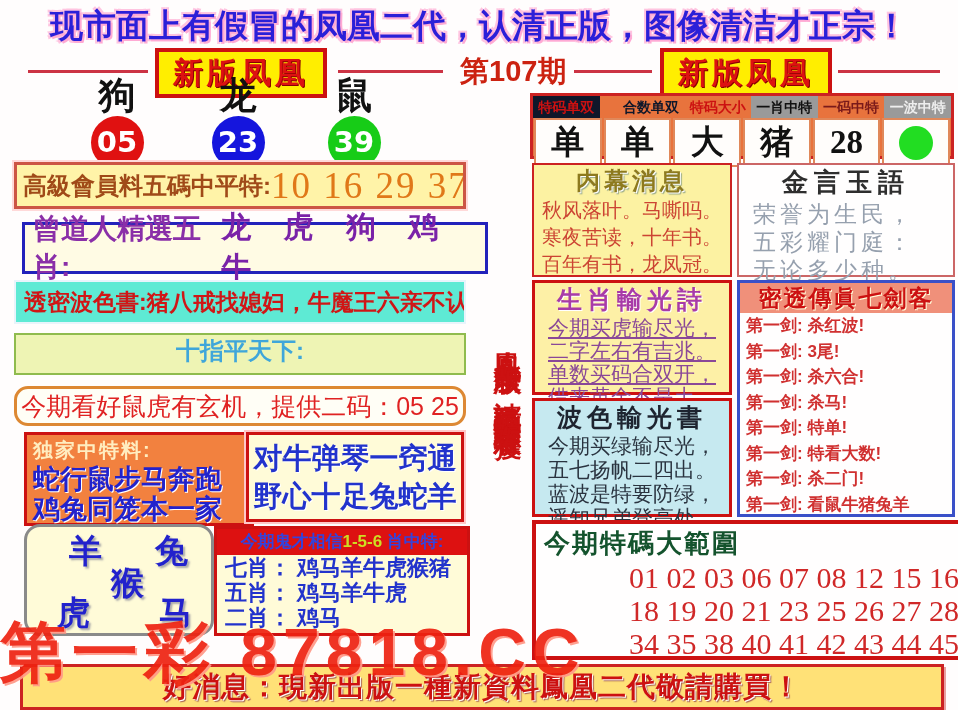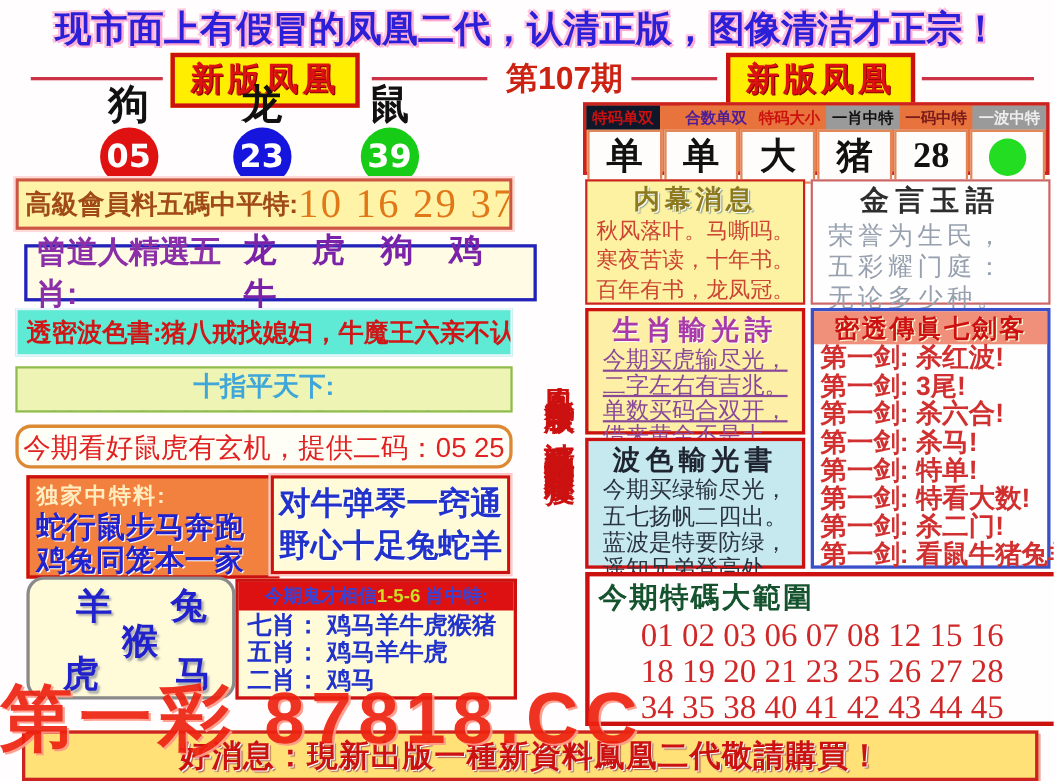--- a/index.html
+++ b/index.html
@@ -87,26 +87,26 @@
   .golden .ln{color:#96a0ae;font-size:23px;line-height:28px;padding-left:14px;letter-spacing:4px;}
   .zpoem{left:532px;top:280px;width:200px;height:115px;background:#fdf0a6;border:3px solid #cc1111;}
   .zpoem .t{text-align:center;font-size:25px;font-weight:bold;color:#a83ba8;letter-spacing:5px;text-shadow:1px 1px 0 #fff;}
   .zpoem .ln{color:#8a4898;font-size:21px;line-height:23px;text-align:center;white-space:nowrap;text-decoration:underline;}
   .wpoem{left:532px;top:398px;width:200px;height:119px;background:#c6e9f0;border:3px solid #cc1111;}
   .wpoem .t{text-align:center;font-size:25px;font-weight:bold;color:#1e2430;letter-spacing:5px;}
   .wpoem .ln{color:#2a3440;font-size:21px;line-height:24px;text-align:center;white-space:nowrap;}
   .swords{left:737px;top:280px;width:218px;height:237px;background:#fffefe;border:3px solid #3a50c8;}
   .swords .t{background:#f0907a;text-align:center;font-size:23px;font-weight:bold;color:#cc1111;
         letter-spacing:2px;height:30px;line-height:30px;text-shadow:1px 1px 0 #ffd;}
-  .swords .ln{color:#d03030;font-size:24px;font-weight:bold;line-height:25.5px;padding-left:6px;white-space:nowrap;}
+  .swords .ln{color:#d03030;font-size:17px;font-weight:bold;line-height:25.5px;padding-left:6px;white-space:nowrap;}
 
   
   .brange{left:532px;top:520px;width:423px;height:132px;background:#fffefe;border:4px solid #cc1111;}
   .brange .t{color:#14532d;font-size:26px;font-weight:bold;padding:2px 0 0 8px;letter-spacing:2px;}
-  .brange .ln{color:#d02828;font-size:30px;line-height:33px;text-align:center;
+  .brange .ln{color:#d02828;font-size:30px;line-height:33px;text-align:right;
         font-family:"Liberation Serif","DejaVu Serif",serif;white-space:nowrap;}
 
   
   .wmark{left:0px;top:608px;width:958px;font-size:66px;font-weight:bold;color:#ee2211;opacity:0.92;
         white-space:nowrap;letter-spacing:6px;z-index:50;text-shadow:2px 2px 0 #ff9988;}
   .bottom{left:20px;top:664px;width:918px;height:40px;background:#ffe177;border:3px solid #cc2222;
         box-shadow:2px 3px 0 #e8a0a0;display:flex;align-items:center;justify-content:center;}
   .bottom .txt{color:#cc1111;font-size:28px;font-weight:bold;letter-spacing:1px;white-space:nowrap;
         text-shadow:1px 1px 0 #fff,2px 2px 1px #aa6655;}
 </style>
@@ -182,21 +182,21 @@
     <div class="gl">七肖： 鸡马羊牛虎猴猪</div>
     <div class="gl">五肖： 鸡马羊牛虎</div>
     <div class="gl">二肖： 鸡马</div>
   </div>
 
   <div class="abs vslogan">鳳凰全新改版，請彩民長期跟踪定有收獲</div>
 
   <div class="abs rtable">
     <div class="rthead">
       <div class="hc" style="background: #0f172a; color: rgb(204, 17, 17);">特码单双</div>
-      <div class="hc" style="background: rgb(232, 115, 61); color: #4c1d95; margin-left: 18px;">合数单双</div>
+      <div class="hc" style="background: rgb(232, 115, 61); color: #0f172a; margin-left: 18px;">合数单双</div>
       <div class="hc" style="background: rgb(232, 115, 61); color: rgb(204, 17, 17);">特码大小</div>
       <div class="hc" style="background: rgb(154, 154, 154); color: rgb(17, 17, 17);">一肖中特</div>
       <div class="hc" style="background: rgb(232, 115, 61); color: rgb(122, 26, 26);">一码中特</div>
       <div class="hc" style="background: rgb(154, 154, 154); color: rgb(238, 238, 238);">一波中特</div>
     </div>
     <div class="rtvals">
       <div class="vc">单</div>
       <div class="vc">单</div>
       <div class="vc">大</div>
       <div class="vc">猪</div>

